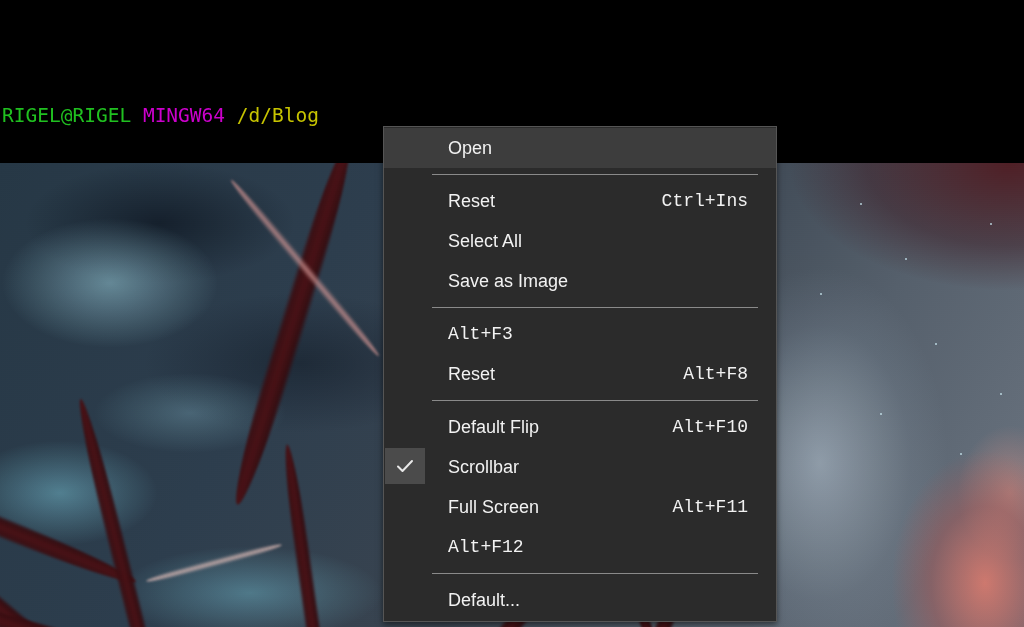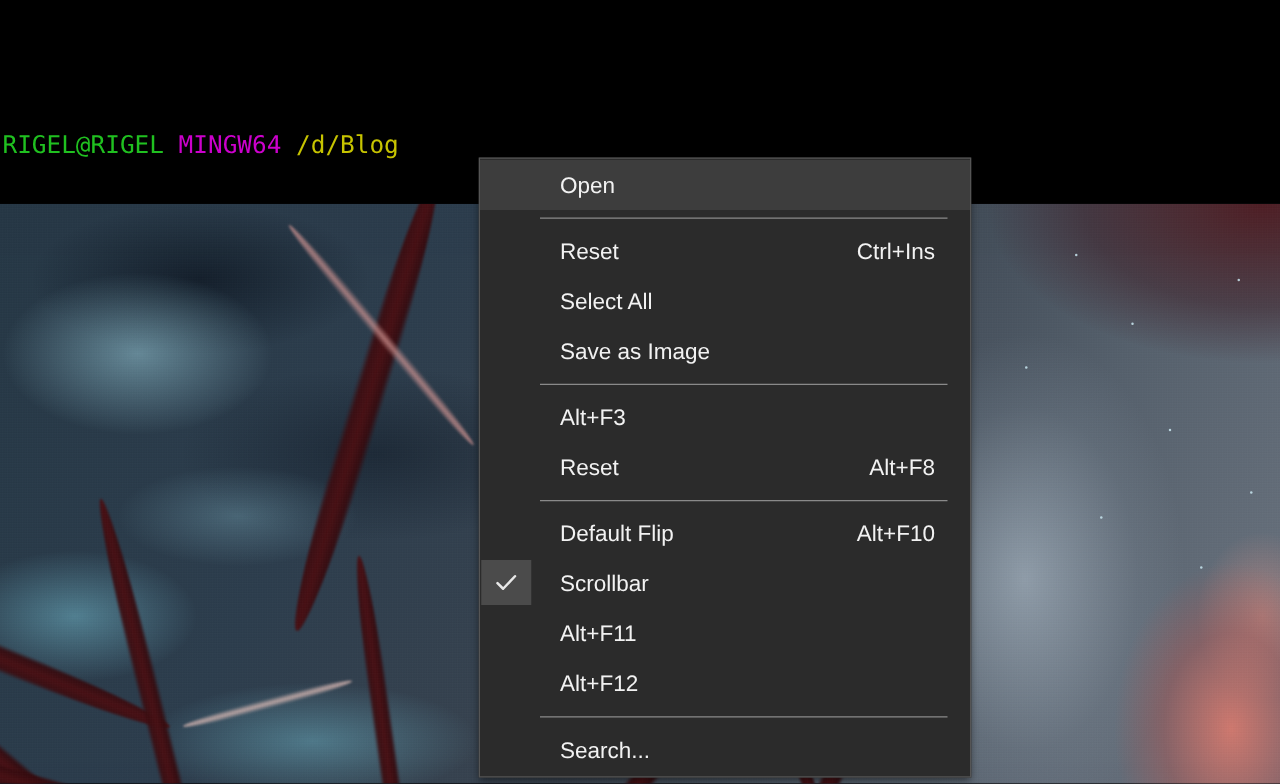--- a/index.html
+++ b/index.html
@@ -131,20 +131,21 @@
     background: #3d3d3d;
   }
   .menu-item .label {
     flex: 1 1 auto;
     white-space: nowrap;
   }
   .menu-item .accel {
     flex: 0 0 auto;
     white-space: nowrap;
     text-align: center;
+    font-family: Liberation Mono, monospace;
   }
   .check-box {
     position: absolute;
     left: 1px;
     top: 1px;
     width: 40px;
     height: 36px;
     background: #4b4b4b;
     display: flex;
     align-items: center;
@@ -247,29 +248,30 @@
       <span class="check-box">
         <svg width="22" height="22" viewBox="0 0 22 22" aria-hidden="true">
           <path d="M4 11.5 L8.5 16 L18 6" fill="none" stroke="#e8e8e8" stroke-width="2" stroke-linecap="round" stroke-linejoin="round"></path>
         </svg>
       </span>
       <span class="label">Scrollbar</span>
       <span class="accel"></span>
     </div>
 
     <div class="menu-item">
+      <span class="label">Full Screen</span>
       <span class="accel">Alt+F11</span>
     </div>
 
     <div class="menu-item">
       <span class="accel">Alt+F12</span>
     </div>
 
     <div class="separator"></div>
 
     <div class="menu-item">
-      <span class="label">Search...</span>
+      <span class="label">Default...</span>
       <span class="accel"></span>
     </div>
 
   </div>
 
 </div>
 
 </body></html>

